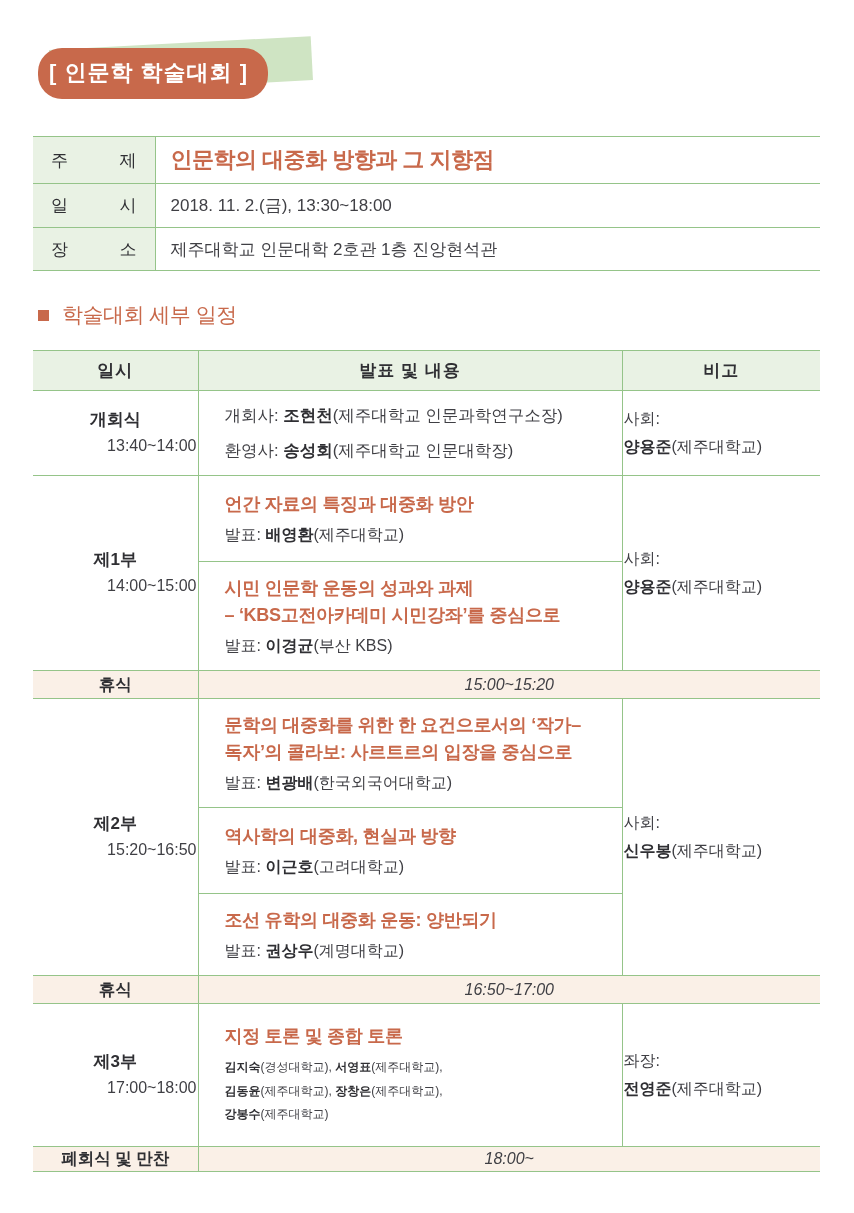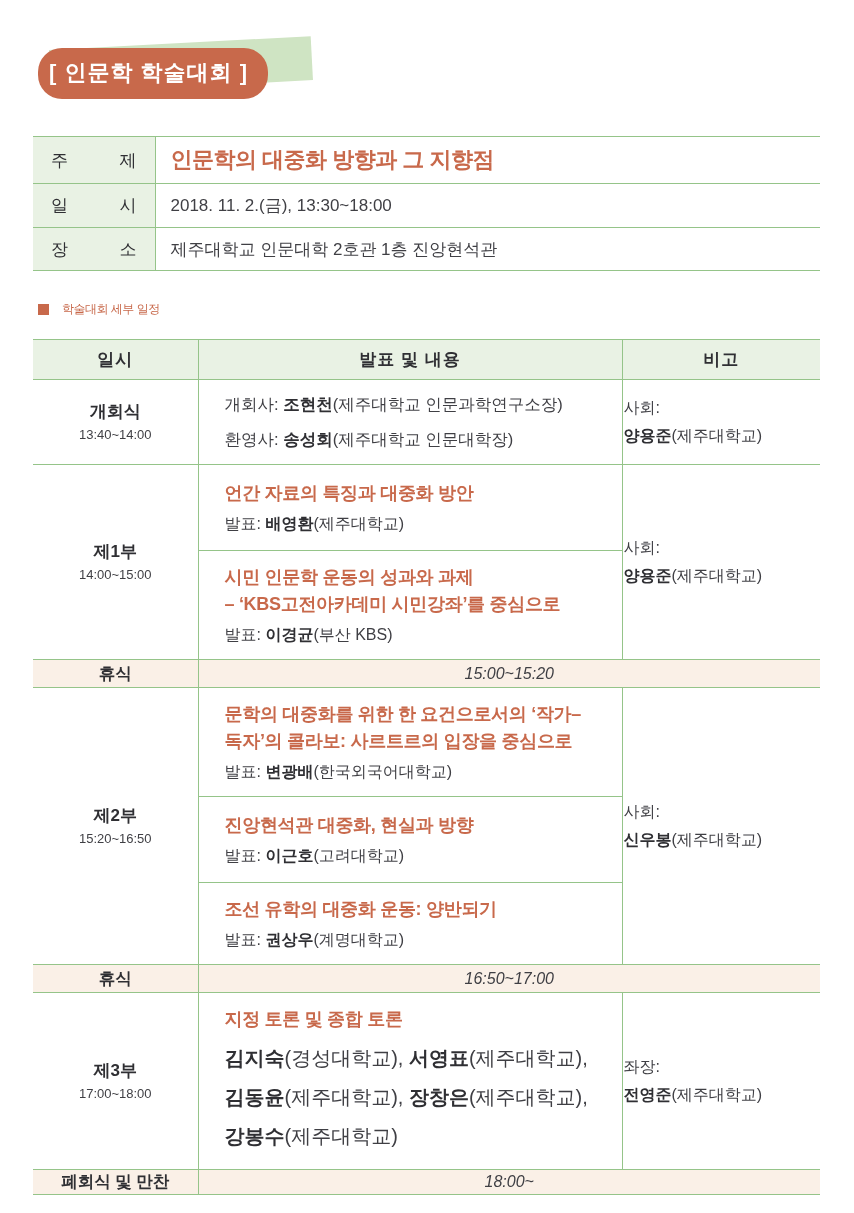--- a/index.html
+++ b/index.html
@@ -49,42 +49,42 @@
   }
   .info-value-cell{padding-left:15px;font-size:17px;margin-top:24px;}
   .info-row-subject{height:47px;}
   .info-row-date{height:44px;}
   .info-row-place{height:43px;}
   .subject-text{color:var(--orange);font-size:22px;font-weight:bold;letter-spacing:-0.5px;}
 
   
   .section-heading{
     margin:30px 0 0 38px;display:flex;align-items:center;
-    color:var(--orange);font-size:12px;letter-spacing:-0.5px;
+    color:var(--orange);font-size:21px;letter-spacing:-0.5px;
   }
   .bullet{width:11px;height:11px;background:var(--orange);margin-right:13px;flex:0 0 auto;}
 
   
   .sched{
     margin:21px 0 0 33px;width:787px;border-collapse:collapse;table-layout:fixed;
   }
   .sched th,.sched td{border:1px solid var(--green-border);vertical-align:middle;}
   .sched th:first-child,.sched td:first-child{border-left:none;}
   .sched th:last-child,.sched td:last-child{border-right:none;}
   .sched th{
     background:var(--green-bg);height:40px;
     font-size:17px;font-weight:bold;color:var(--ink-dark);letter-spacing:1px;
   }
   .col-time{width:165px;}
   .col-main{width:424px;}
   .col-note{width:198px;}
 
   .cell-time{text-align:center;line-height:1.55;}
   .cell-time .part-name{font-weight:bold;font-size:17px;color:var(--ink-dark);}
-  .cell-time .part-hours{font-size:13px;color:var(--ink);}
+  .cell-time .part-hours{font-size:16px;color:var(--ink);text-align:right;}
 
   .cell-main{padding:13px 10px 13px 26px;}
   .talk-title{color:var(--orange);font-size:18px;font-weight:bold;line-height:1.5;letter-spacing:-0.3px;}
   .speaker-line{margin-top:7px;font-size:16px;color:var(--ink);}
   .speaker-name{font-weight:bold;color:var(--ink-dark);}
   .ceremony-line{font-size:16.5px;color:var(--ink);}
   .ceremony-line + .ceremony-line{margin-top:13px;}
 
   .cell-note{font-size:16px;line-height:1.75;color:var(--ink);}
   .note-name{font-weight:bold;color:var(--ink-dark);}
@@ -95,21 +95,21 @@
 
   .row-opening td{height:85px;}
   .row-p1a td{height:86px;}
   .row-p1b td{height:102px;}
   .row-p2a td{height:103px;}
   .row-p2b td{height:86px;}
   .row-p2c td{height:82px;}
   .row-p3 td{height:143px;}
   .row-closing td{background:var(--cream);height:22px;}
 
-  .disc-line{font-size:20px;color:var(--ink);line-height:1.95;}
+  .disc-line{font-size:12px;color:var(--ink);line-height:1.95;}
   .disc-name{font-weight:bold;color:var(--ink-dark);}
   .p3-title{margin-bottom:6px;}
 </style>
 </head>
 <body>
 
 <div class="banner-wrap">
   <div class="banner-green"></div>
   <div class="banner-box">[ 인문학 학술대회 ]</div>
 </div>
@@ -225,21 +225,21 @@
       <div class="speaker-line"><span>발표: </span><span class="speaker-name">변광배</span><span>(한국외국어대학교)</span></div>
     </td>
     <td class="cell-note" rowspan="3">
       <div>사회:</div>
       <div><span class="note-name">신우봉</span><span>(제주대학교)</span></div>
     </td>
   </tr>
 
   <tr class="row-p2b">
     <td class="cell-main">
-      <div class="talk-title">진앙현석관 대중화, 현실과 방향</div>
+      <div class="talk-title">역사학의 대중화, 현실과 방향</div>
       <div class="speaker-line"><span>발표: </span><span class="speaker-name">이근호</span><span>(고려대학교)</span></div>
     </td>
   </tr>
 
   <tr class="row-p2c">
     <td class="cell-main">
       <div class="talk-title">조선 유학의 대중화 운동: 양반되기</div>
       <div class="speaker-line"><span>발표: </span><span class="speaker-name">권상우</span><span>(계명대학교)</span></div>
     </td>
   </tr>

